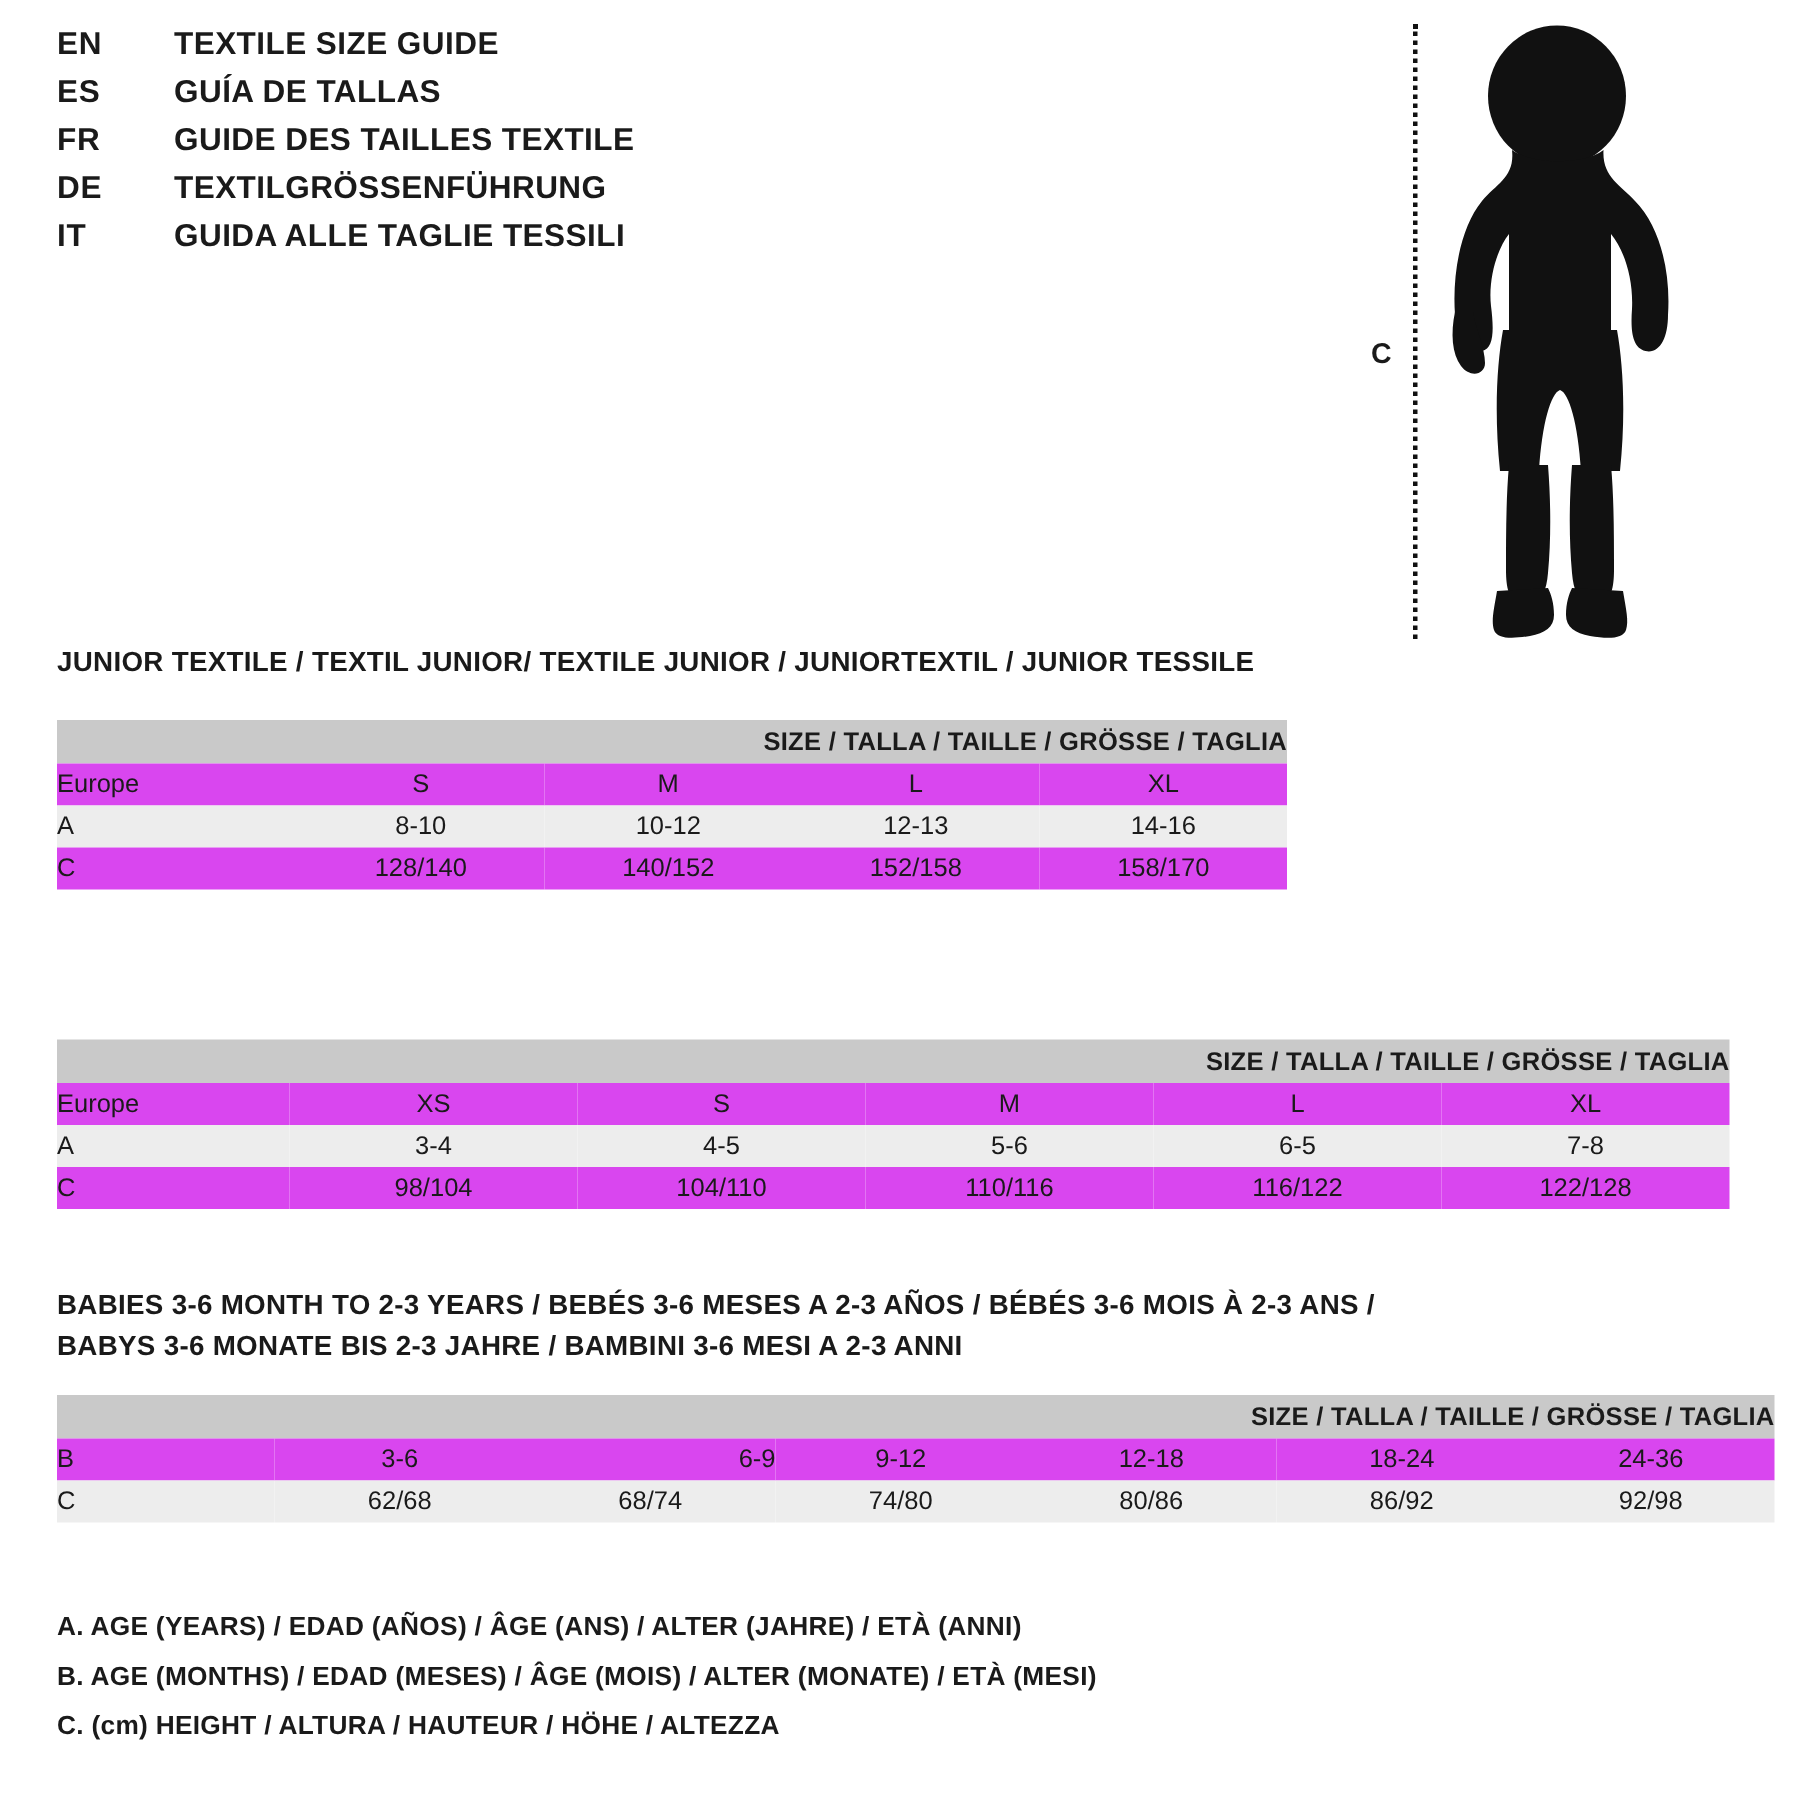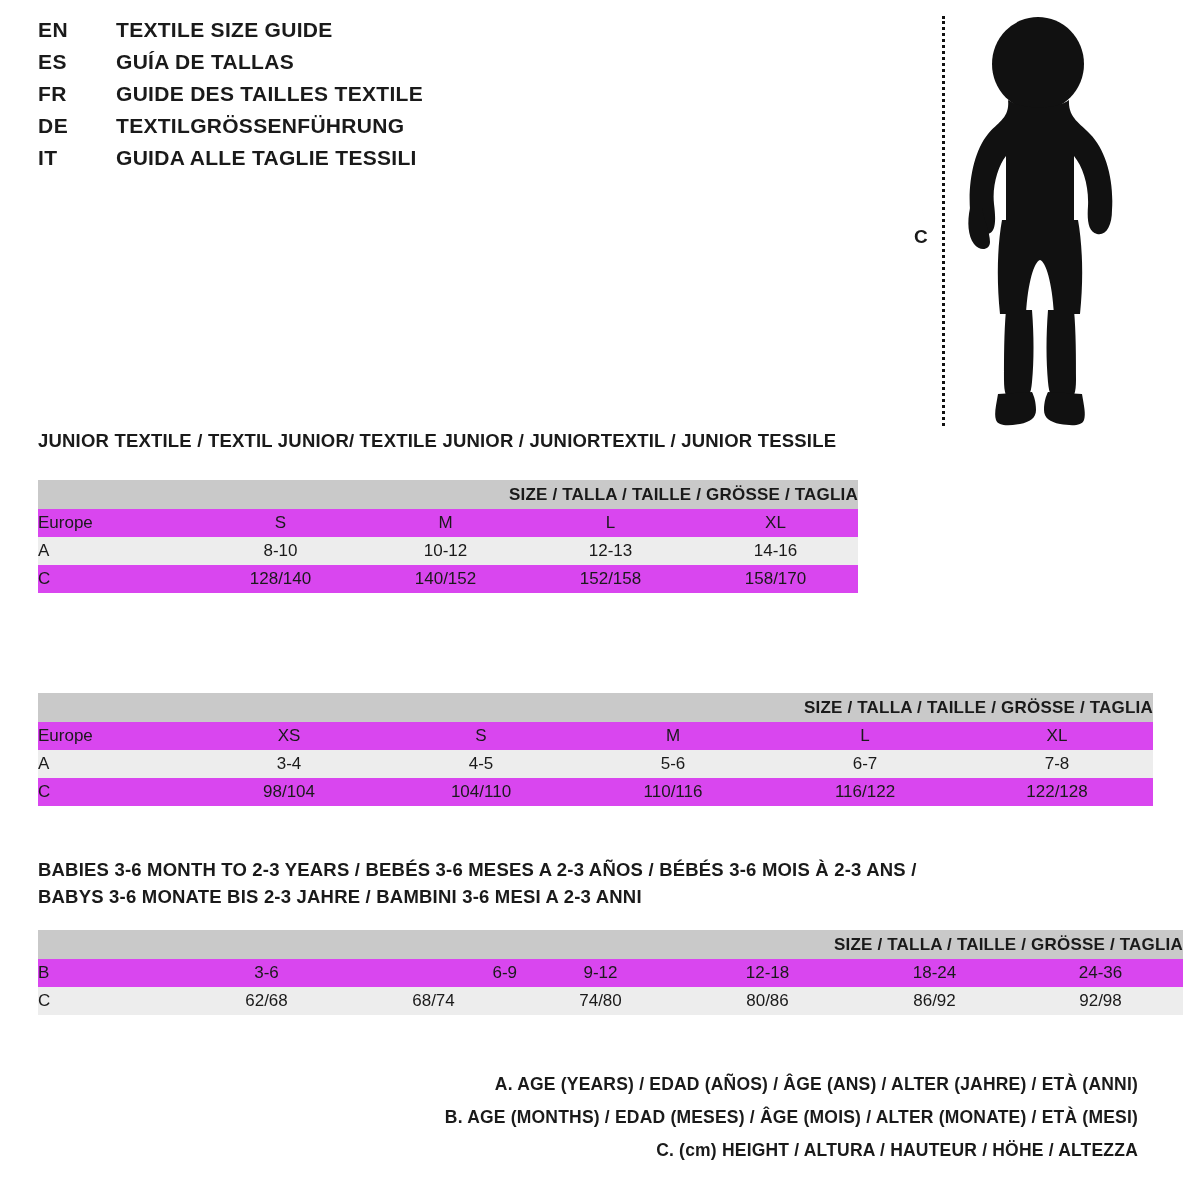--- a/index.html
+++ b/index.html
@@ -132,21 +132,20 @@
     top: 1068px;
     width: 1100px;
   }
   .legend-line {
     font-size: 17.5px;
     font-weight: bold;
     letter-spacing: 0.2px;
     height: 33px;
     line-height: 33px;
     white-space: nowrap;
-    text-align: right;
   }
 </style>
 </head>
 <body>
 
 <div class="page">
 
   <div class="lang-block">
     <div class="lang-row">
       <span class="lang-code">EN</span>
@@ -236,21 +235,21 @@
       <td class="cell-val" style="width:192px;">S</td>
       <td class="cell-val" style="width:192px;">M</td>
       <td class="cell-val" style="width:192px;">L</td>
       <td class="cell-val" style="width:192px;">XL</td>
     </tr>
     <tr class="row-grey">
       <td class="cell-label">A</td>
       <td class="cell-val">3-4</td>
       <td class="cell-val">4-5</td>
       <td class="cell-val">5-6</td>
-      <td class="cell-val">6-7</td>
+      <td class="cell-val">6-5</td>
       <td class="cell-val">7-8</td>
     </tr>
     <tr class="row-light">
       <td class="cell-label">C</td>
       <td class="cell-val">98/104</td>
       <td class="cell-val">104/110</td>
       <td class="cell-val">110/116</td>
       <td class="cell-val">116/122</td>
       <td class="cell-val">122/128</td>
     </tr>

